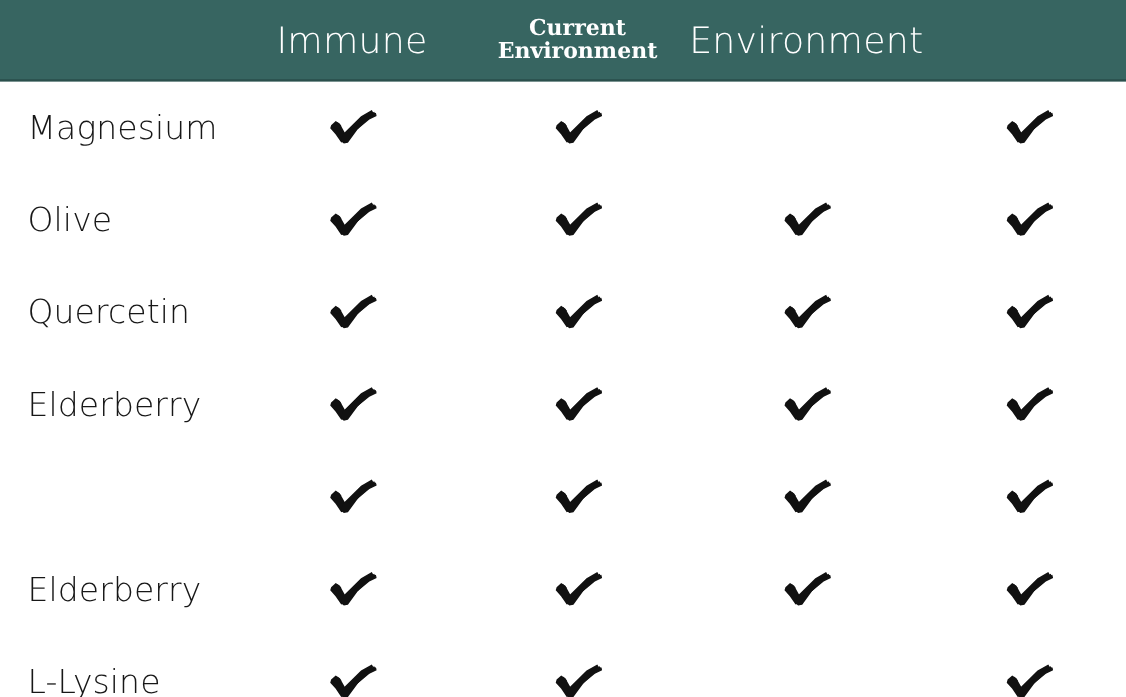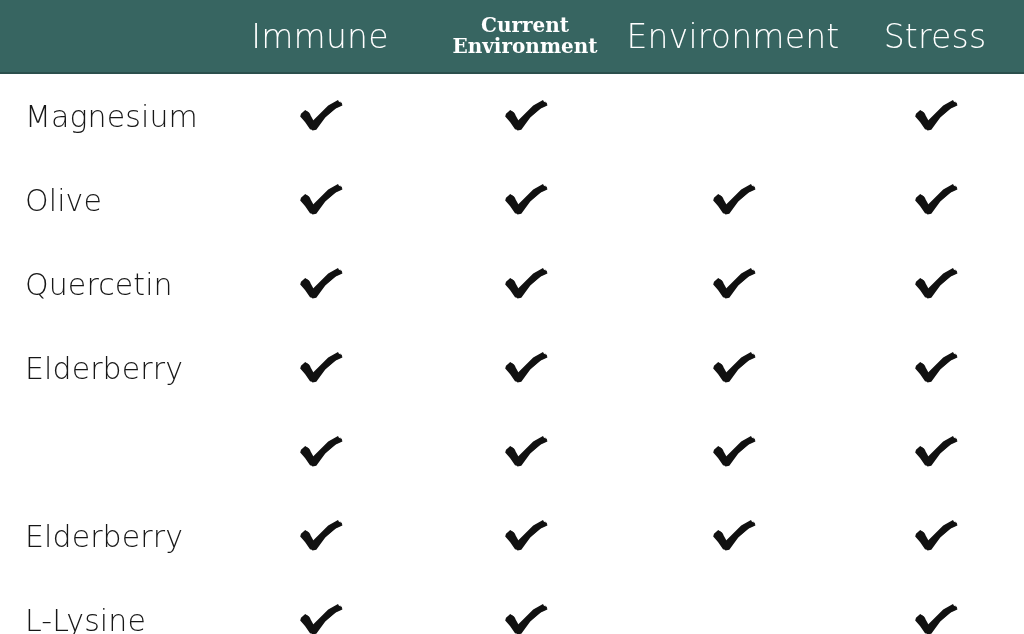--- a/index.html
+++ b/index.html
@@ -134,304 +134,301 @@
       <span>
         <span class="line">Current</span>
         <span class="line">Environment</span>
       </span>
     </div>
 
     <div class="col-head sans head-c2">
       <span>Environment</span>
     </div>
 
-    <div class="col-head sans head-c3">
-      <span>Stress</span>
+
+  </div>
+
+  <div class="rows" id="rows-container">
+      <div class="row">
+        <div class="row-label">Magnesium</div>
+        <div class="cell cell-c0">
+          <svg class="check-mark" viewBox="0 0 46 40" xmlns="http://www.w3.org/2000/svg">
+            <path fill="#111111" d="M4.0 17.8 L8.2 14.0 L12.0 16.6 L17.4 26.2 L16.9 32.2 L13.2 33.6 L8.0 26.0 L3.2 20.6 Z"></path>
+            <path fill="#111111" d="M13.0 32.4 L14.6 26.0 L31.2 9.6 L41.0 4.0 L42.4 6.4 L33.0 15.0 L19.3 33.7 L15.6 34.4 Z"></path>
+            <path fill="#111111" d="M20.0 24.8 L33.6 10.8 L43.2 5.6 L44.2 7.6 L34.6 14.4 L22.4 26.8 Z"></path>
+            <path fill="#111111" d="M23.4 22.0 L36.0 10.4 L44.6 6.6 L45.2 8.2 L37.0 13.2 L25.6 23.6 Z"></path>
+            <path fill="#111111" d="M26.6 19.6 L38.2 10.2 L45.0 8.0 L45.4 9.4 L38.8 12.6 L28.4 21.2 Z"></path>
+            <path fill="#111111" d="M5.0 18.2 L10.0 15.2 L13.4 18.6 L10.6 21.2 L6.0 20.0 Z"></path>
+          </svg>
+        </div>
+        <div class="cell cell-c1">
+          <svg class="check-mark" viewBox="0 0 46 40" xmlns="http://www.w3.org/2000/svg">
+            <path fill="#111111" d="M4.0 17.8 L8.2 14.0 L12.0 16.6 L17.4 26.2 L16.9 32.2 L13.2 33.6 L8.0 26.0 L3.2 20.6 Z"></path>
+            <path fill="#111111" d="M13.0 32.4 L14.6 26.0 L31.2 9.6 L41.0 4.0 L42.4 6.4 L33.0 15.0 L19.3 33.7 L15.6 34.4 Z"></path>
+            <path fill="#111111" d="M20.0 24.8 L33.6 10.8 L43.2 5.6 L44.2 7.6 L34.6 14.4 L22.4 26.8 Z"></path>
+            <path fill="#111111" d="M23.4 22.0 L36.0 10.4 L44.6 6.6 L45.2 8.2 L37.0 13.2 L25.6 23.6 Z"></path>
+            <path fill="#111111" d="M26.6 19.6 L38.2 10.2 L45.0 8.0 L45.4 9.4 L38.8 12.6 L28.4 21.2 Z"></path>
+            <path fill="#111111" d="M5.0 18.2 L10.0 15.2 L13.4 18.6 L10.6 21.2 L6.0 20.0 Z"></path>
+          </svg>
+        </div>
+        <div class="cell cell-c2"></div>
+        <div class="cell cell-c3">
+          <svg class="check-mark" viewBox="0 0 46 40" xmlns="http://www.w3.org/2000/svg">
+            <path fill="#111111" d="M4.0 17.8 L8.2 14.0 L12.0 16.6 L17.4 26.2 L16.9 32.2 L13.2 33.6 L8.0 26.0 L3.2 20.6 Z"></path>
+            <path fill="#111111" d="M13.0 32.4 L14.6 26.0 L31.2 9.6 L41.0 4.0 L42.4 6.4 L33.0 15.0 L19.3 33.7 L15.6 34.4 Z"></path>
+            <path fill="#111111" d="M20.0 24.8 L33.6 10.8 L43.2 5.6 L44.2 7.6 L34.6 14.4 L22.4 26.8 Z"></path>
+            <path fill="#111111" d="M23.4 22.0 L36.0 10.4 L44.6 6.6 L45.2 8.2 L37.0 13.2 L25.6 23.6 Z"></path>
+            <path fill="#111111" d="M26.6 19.6 L38.2 10.2 L45.0 8.0 L45.4 9.4 L38.8 12.6 L28.4 21.2 Z"></path>
+            <path fill="#111111" d="M5.0 18.2 L10.0 15.2 L13.4 18.6 L10.6 21.2 L6.0 20.0 Z"></path>
+          </svg>
+        </div>
+      </div>
+      <div class="row">
+        <div class="row-label">Olive</div>
+        <div class="cell cell-c0">
+          <svg class="check-mark" viewBox="0 0 46 40" xmlns="http://www.w3.org/2000/svg">
+            <path fill="#111111" d="M4.0 17.8 L8.2 14.0 L12.0 16.6 L17.4 26.2 L16.9 32.2 L13.2 33.6 L8.0 26.0 L3.2 20.6 Z"></path>
+            <path fill="#111111" d="M13.0 32.4 L14.6 26.0 L31.2 9.6 L41.0 4.0 L42.4 6.4 L33.0 15.0 L19.3 33.7 L15.6 34.4 Z"></path>
+            <path fill="#111111" d="M20.0 24.8 L33.6 10.8 L43.2 5.6 L44.2 7.6 L34.6 14.4 L22.4 26.8 Z"></path>
+            <path fill="#111111" d="M23.4 22.0 L36.0 10.4 L44.6 6.6 L45.2 8.2 L37.0 13.2 L25.6 23.6 Z"></path>
+            <path fill="#111111" d="M26.6 19.6 L38.2 10.2 L45.0 8.0 L45.4 9.4 L38.8 12.6 L28.4 21.2 Z"></path>
+            <path fill="#111111" d="M5.0 18.2 L10.0 15.2 L13.4 18.6 L10.6 21.2 L6.0 20.0 Z"></path>
+          </svg>
+        </div>
+        <div class="cell cell-c1">
+          <svg class="check-mark" viewBox="0 0 46 40" xmlns="http://www.w3.org/2000/svg">
+            <path fill="#111111" d="M4.0 17.8 L8.2 14.0 L12.0 16.6 L17.4 26.2 L16.9 32.2 L13.2 33.6 L8.0 26.0 L3.2 20.6 Z"></path>
+            <path fill="#111111" d="M13.0 32.4 L14.6 26.0 L31.2 9.6 L41.0 4.0 L42.4 6.4 L33.0 15.0 L19.3 33.7 L15.6 34.4 Z"></path>
+            <path fill="#111111" d="M20.0 24.8 L33.6 10.8 L43.2 5.6 L44.2 7.6 L34.6 14.4 L22.4 26.8 Z"></path>
+            <path fill="#111111" d="M23.4 22.0 L36.0 10.4 L44.6 6.6 L45.2 8.2 L37.0 13.2 L25.6 23.6 Z"></path>
+            <path fill="#111111" d="M26.6 19.6 L38.2 10.2 L45.0 8.0 L45.4 9.4 L38.8 12.6 L28.4 21.2 Z"></path>
+            <path fill="#111111" d="M5.0 18.2 L10.0 15.2 L13.4 18.6 L10.6 21.2 L6.0 20.0 Z"></path>
+          </svg>
+        </div>
+        <div class="cell cell-c2">
+          <svg class="check-mark" viewBox="0 0 46 40" xmlns="http://www.w3.org/2000/svg">
+            <path fill="#111111" d="M4.0 17.8 L8.2 14.0 L12.0 16.6 L17.4 26.2 L16.9 32.2 L13.2 33.6 L8.0 26.0 L3.2 20.6 Z"></path>
+            <path fill="#111111" d="M13.0 32.4 L14.6 26.0 L31.2 9.6 L41.0 4.0 L42.4 6.4 L33.0 15.0 L19.3 33.7 L15.6 34.4 Z"></path>
+            <path fill="#111111" d="M20.0 24.8 L33.6 10.8 L43.2 5.6 L44.2 7.6 L34.6 14.4 L22.4 26.8 Z"></path>
+            <path fill="#111111" d="M23.4 22.0 L36.0 10.4 L44.6 6.6 L45.2 8.2 L37.0 13.2 L25.6 23.6 Z"></path>
+            <path fill="#111111" d="M26.6 19.6 L38.2 10.2 L45.0 8.0 L45.4 9.4 L38.8 12.6 L28.4 21.2 Z"></path>
+            <path fill="#111111" d="M5.0 18.2 L10.0 15.2 L13.4 18.6 L10.6 21.2 L6.0 20.0 Z"></path>
+          </svg>
+        </div>
+        <div class="cell cell-c3">
+          <svg class="check-mark" viewBox="0 0 46 40" xmlns="http://www.w3.org/2000/svg">
+            <path fill="#111111" d="M4.0 17.8 L8.2 14.0 L12.0 16.6 L17.4 26.2 L16.9 32.2 L13.2 33.6 L8.0 26.0 L3.2 20.6 Z"></path>
+            <path fill="#111111" d="M13.0 32.4 L14.6 26.0 L31.2 9.6 L41.0 4.0 L42.4 6.4 L33.0 15.0 L19.3 33.7 L15.6 34.4 Z"></path>
+            <path fill="#111111" d="M20.0 24.8 L33.6 10.8 L43.2 5.6 L44.2 7.6 L34.6 14.4 L22.4 26.8 Z"></path>
+            <path fill="#111111" d="M23.4 22.0 L36.0 10.4 L44.6 6.6 L45.2 8.2 L37.0 13.2 L25.6 23.6 Z"></path>
+            <path fill="#111111" d="M26.6 19.6 L38.2 10.2 L45.0 8.0 L45.4 9.4 L38.8 12.6 L28.4 21.2 Z"></path>
+            <path fill="#111111" d="M5.0 18.2 L10.0 15.2 L13.4 18.6 L10.6 21.2 L6.0 20.0 Z"></path>
+          </svg>
+        </div>
+      </div>
+      <div class="row">
+        <div class="row-label">Quercetin</div>
+        <div class="cell cell-c0">
+          <svg class="check-mark" viewBox="0 0 46 40" xmlns="http://www.w3.org/2000/svg">
+            <path fill="#111111" d="M4.0 17.8 L8.2 14.0 L12.0 16.6 L17.4 26.2 L16.9 32.2 L13.2 33.6 L8.0 26.0 L3.2 20.6 Z"></path>
+            <path fill="#111111" d="M13.0 32.4 L14.6 26.0 L31.2 9.6 L41.0 4.0 L42.4 6.4 L33.0 15.0 L19.3 33.7 L15.6 34.4 Z"></path>
+            <path fill="#111111" d="M20.0 24.8 L33.6 10.8 L43.2 5.6 L44.2 7.6 L34.6 14.4 L22.4 26.8 Z"></path>
+            <path fill="#111111" d="M23.4 22.0 L36.0 10.4 L44.6 6.6 L45.2 8.2 L37.0 13.2 L25.6 23.6 Z"></path>
+            <path fill="#111111" d="M26.6 19.6 L38.2 10.2 L45.0 8.0 L45.4 9.4 L38.8 12.6 L28.4 21.2 Z"></path>
+            <path fill="#111111" d="M5.0 18.2 L10.0 15.2 L13.4 18.6 L10.6 21.2 L6.0 20.0 Z"></path>
+          </svg>
+        </div>
+        <div class="cell cell-c1">
+          <svg class="check-mark" viewBox="0 0 46 40" xmlns="http://www.w3.org/2000/svg">
+            <path fill="#111111" d="M4.0 17.8 L8.2 14.0 L12.0 16.6 L17.4 26.2 L16.9 32.2 L13.2 33.6 L8.0 26.0 L3.2 20.6 Z"></path>
+            <path fill="#111111" d="M13.0 32.4 L14.6 26.0 L31.2 9.6 L41.0 4.0 L42.4 6.4 L33.0 15.0 L19.3 33.7 L15.6 34.4 Z"></path>
+            <path fill="#111111" d="M20.0 24.8 L33.6 10.8 L43.2 5.6 L44.2 7.6 L34.6 14.4 L22.4 26.8 Z"></path>
+            <path fill="#111111" d="M23.4 22.0 L36.0 10.4 L44.6 6.6 L45.2 8.2 L37.0 13.2 L25.6 23.6 Z"></path>
+            <path fill="#111111" d="M26.6 19.6 L38.2 10.2 L45.0 8.0 L45.4 9.4 L38.8 12.6 L28.4 21.2 Z"></path>
+            <path fill="#111111" d="M5.0 18.2 L10.0 15.2 L13.4 18.6 L10.6 21.2 L6.0 20.0 Z"></path>
+          </svg>
+        </div>
+        <div class="cell cell-c2">
+          <svg class="check-mark" viewBox="0 0 46 40" xmlns="http://www.w3.org/2000/svg">
+            <path fill="#111111" d="M4.0 17.8 L8.2 14.0 L12.0 16.6 L17.4 26.2 L16.9 32.2 L13.2 33.6 L8.0 26.0 L3.2 20.6 Z"></path>
+            <path fill="#111111" d="M13.0 32.4 L14.6 26.0 L31.2 9.6 L41.0 4.0 L42.4 6.4 L33.0 15.0 L19.3 33.7 L15.6 34.4 Z"></path>
+            <path fill="#111111" d="M20.0 24.8 L33.6 10.8 L43.2 5.6 L44.2 7.6 L34.6 14.4 L22.4 26.8 Z"></path>
+            <path fill="#111111" d="M23.4 22.0 L36.0 10.4 L44.6 6.6 L45.2 8.2 L37.0 13.2 L25.6 23.6 Z"></path>
+            <path fill="#111111" d="M26.6 19.6 L38.2 10.2 L45.0 8.0 L45.4 9.4 L38.8 12.6 L28.4 21.2 Z"></path>
+            <path fill="#111111" d="M5.0 18.2 L10.0 15.2 L13.4 18.6 L10.6 21.2 L6.0 20.0 Z"></path>
+          </svg>
+        </div>
+        <div class="cell cell-c3">
+          <svg class="check-mark" viewBox="0 0 46 40" xmlns="http://www.w3.org/2000/svg">
+            <path fill="#111111" d="M4.0 17.8 L8.2 14.0 L12.0 16.6 L17.4 26.2 L16.9 32.2 L13.2 33.6 L8.0 26.0 L3.2 20.6 Z"></path>
+            <path fill="#111111" d="M13.0 32.4 L14.6 26.0 L31.2 9.6 L41.0 4.0 L42.4 6.4 L33.0 15.0 L19.3 33.7 L15.6 34.4 Z"></path>
+            <path fill="#111111" d="M20.0 24.8 L33.6 10.8 L43.2 5.6 L44.2 7.6 L34.6 14.4 L22.4 26.8 Z"></path>
+            <path fill="#111111" d="M23.4 22.0 L36.0 10.4 L44.6 6.6 L45.2 8.2 L37.0 13.2 L25.6 23.6 Z"></path>
+            <path fill="#111111" d="M26.6 19.6 L38.2 10.2 L45.0 8.0 L45.4 9.4 L38.8 12.6 L28.4 21.2 Z"></path>
+            <path fill="#111111" d="M5.0 18.2 L10.0 15.2 L13.4 18.6 L10.6 21.2 L6.0 20.0 Z"></path>
+          </svg>
+        </div>
+      </div>
+      <div class="row">
+        <div class="row-label">Elderberry</div>
+        <div class="cell cell-c0">
+          <svg class="check-mark" viewBox="0 0 46 40" xmlns="http://www.w3.org/2000/svg">
+            <path fill="#111111" d="M4.0 17.8 L8.2 14.0 L12.0 16.6 L17.4 26.2 L16.9 32.2 L13.2 33.6 L8.0 26.0 L3.2 20.6 Z"></path>
+            <path fill="#111111" d="M13.0 32.4 L14.6 26.0 L31.2 9.6 L41.0 4.0 L42.4 6.4 L33.0 15.0 L19.3 33.7 L15.6 34.4 Z"></path>
+            <path fill="#111111" d="M20.0 24.8 L33.6 10.8 L43.2 5.6 L44.2 7.6 L34.6 14.4 L22.4 26.8 Z"></path>
+            <path fill="#111111" d="M23.4 22.0 L36.0 10.4 L44.6 6.6 L45.2 8.2 L37.0 13.2 L25.6 23.6 Z"></path>
+            <path fill="#111111" d="M26.6 19.6 L38.2 10.2 L45.0 8.0 L45.4 9.4 L38.8 12.6 L28.4 21.2 Z"></path>
+            <path fill="#111111" d="M5.0 18.2 L10.0 15.2 L13.4 18.6 L10.6 21.2 L6.0 20.0 Z"></path>
+          </svg>
+        </div>
+        <div class="cell cell-c1">
+          <svg class="check-mark" viewBox="0 0 46 40" xmlns="http://www.w3.org/2000/svg">
+            <path fill="#111111" d="M4.0 17.8 L8.2 14.0 L12.0 16.6 L17.4 26.2 L16.9 32.2 L13.2 33.6 L8.0 26.0 L3.2 20.6 Z"></path>
+            <path fill="#111111" d="M13.0 32.4 L14.6 26.0 L31.2 9.6 L41.0 4.0 L42.4 6.4 L33.0 15.0 L19.3 33.7 L15.6 34.4 Z"></path>
+            <path fill="#111111" d="M20.0 24.8 L33.6 10.8 L43.2 5.6 L44.2 7.6 L34.6 14.4 L22.4 26.8 Z"></path>
+            <path fill="#111111" d="M23.4 22.0 L36.0 10.4 L44.6 6.6 L45.2 8.2 L37.0 13.2 L25.6 23.6 Z"></path>
+            <path fill="#111111" d="M26.6 19.6 L38.2 10.2 L45.0 8.0 L45.4 9.4 L38.8 12.6 L28.4 21.2 Z"></path>
+            <path fill="#111111" d="M5.0 18.2 L10.0 15.2 L13.4 18.6 L10.6 21.2 L6.0 20.0 Z"></path>
+          </svg>
+        </div>
+        <div class="cell cell-c2">
+          <svg class="check-mark" viewBox="0 0 46 40" xmlns="http://www.w3.org/2000/svg">
+            <path fill="#111111" d="M4.0 17.8 L8.2 14.0 L12.0 16.6 L17.4 26.2 L16.9 32.2 L13.2 33.6 L8.0 26.0 L3.2 20.6 Z"></path>
+            <path fill="#111111" d="M13.0 32.4 L14.6 26.0 L31.2 9.6 L41.0 4.0 L42.4 6.4 L33.0 15.0 L19.3 33.7 L15.6 34.4 Z"></path>
+            <path fill="#111111" d="M20.0 24.8 L33.6 10.8 L43.2 5.6 L44.2 7.6 L34.6 14.4 L22.4 26.8 Z"></path>
+            <path fill="#111111" d="M23.4 22.0 L36.0 10.4 L44.6 6.6 L45.2 8.2 L37.0 13.2 L25.6 23.6 Z"></path>
+            <path fill="#111111" d="M26.6 19.6 L38.2 10.2 L45.0 8.0 L45.4 9.4 L38.8 12.6 L28.4 21.2 Z"></path>
+            <path fill="#111111" d="M5.0 18.2 L10.0 15.2 L13.4 18.6 L10.6 21.2 L6.0 20.0 Z"></path>
+          </svg>
+        </div>
+        <div class="cell cell-c3">
+          <svg class="check-mark" viewBox="0 0 46 40" xmlns="http://www.w3.org/2000/svg">
+            <path fill="#111111" d="M4.0 17.8 L8.2 14.0 L12.0 16.6 L17.4 26.2 L16.9 32.2 L13.2 33.6 L8.0 26.0 L3.2 20.6 Z"></path>
+            <path fill="#111111" d="M13.0 32.4 L14.6 26.0 L31.2 9.6 L41.0 4.0 L42.4 6.4 L33.0 15.0 L19.3 33.7 L15.6 34.4 Z"></path>
+            <path fill="#111111" d="M20.0 24.8 L33.6 10.8 L43.2 5.6 L44.2 7.6 L34.6 14.4 L22.4 26.8 Z"></path>
+            <path fill="#111111" d="M23.4 22.0 L36.0 10.4 L44.6 6.6 L45.2 8.2 L37.0 13.2 L25.6 23.6 Z"></path>
+            <path fill="#111111" d="M26.6 19.6 L38.2 10.2 L45.0 8.0 L45.4 9.4 L38.8 12.6 L28.4 21.2 Z"></path>
+            <path fill="#111111" d="M5.0 18.2 L10.0 15.2 L13.4 18.6 L10.6 21.2 L6.0 20.0 Z"></path>
+          </svg>
+        </div>
+      </div>
+      <div class="row">
+        <div class="cell cell-c0">
+          <svg class="check-mark" viewBox="0 0 46 40" xmlns="http://www.w3.org/2000/svg">
+            <path fill="#111111" d="M4.0 17.8 L8.2 14.0 L12.0 16.6 L17.4 26.2 L16.9 32.2 L13.2 33.6 L8.0 26.0 L3.2 20.6 Z"></path>
+            <path fill="#111111" d="M13.0 32.4 L14.6 26.0 L31.2 9.6 L41.0 4.0 L42.4 6.4 L33.0 15.0 L19.3 33.7 L15.6 34.4 Z"></path>
+            <path fill="#111111" d="M20.0 24.8 L33.6 10.8 L43.2 5.6 L44.2 7.6 L34.6 14.4 L22.4 26.8 Z"></path>
+            <path fill="#111111" d="M23.4 22.0 L36.0 10.4 L44.6 6.6 L45.2 8.2 L37.0 13.2 L25.6 23.6 Z"></path>
+            <path fill="#111111" d="M26.6 19.6 L38.2 10.2 L45.0 8.0 L45.4 9.4 L38.8 12.6 L28.4 21.2 Z"></path>
+            <path fill="#111111" d="M5.0 18.2 L10.0 15.2 L13.4 18.6 L10.6 21.2 L6.0 20.0 Z"></path>
+          </svg>
+        </div>
+        <div class="cell cell-c1">
+          <svg class="check-mark" viewBox="0 0 46 40" xmlns="http://www.w3.org/2000/svg">
+            <path fill="#111111" d="M4.0 17.8 L8.2 14.0 L12.0 16.6 L17.4 26.2 L16.9 32.2 L13.2 33.6 L8.0 26.0 L3.2 20.6 Z"></path>
+            <path fill="#111111" d="M13.0 32.4 L14.6 26.0 L31.2 9.6 L41.0 4.0 L42.4 6.4 L33.0 15.0 L19.3 33.7 L15.6 34.4 Z"></path>
+            <path fill="#111111" d="M20.0 24.8 L33.6 10.8 L43.2 5.6 L44.2 7.6 L34.6 14.4 L22.4 26.8 Z"></path>
+            <path fill="#111111" d="M23.4 22.0 L36.0 10.4 L44.6 6.6 L45.2 8.2 L37.0 13.2 L25.6 23.6 Z"></path>
+            <path fill="#111111" d="M26.6 19.6 L38.2 10.2 L45.0 8.0 L45.4 9.4 L38.8 12.6 L28.4 21.2 Z"></path>
+            <path fill="#111111" d="M5.0 18.2 L10.0 15.2 L13.4 18.6 L10.6 21.2 L6.0 20.0 Z"></path>
+          </svg>
+        </div>
+        <div class="cell cell-c2">
+          <svg class="check-mark" viewBox="0 0 46 40" xmlns="http://www.w3.org/2000/svg">
+            <path fill="#111111" d="M4.0 17.8 L8.2 14.0 L12.0 16.6 L17.4 26.2 L16.9 32.2 L13.2 33.6 L8.0 26.0 L3.2 20.6 Z"></path>
+            <path fill="#111111" d="M13.0 32.4 L14.6 26.0 L31.2 9.6 L41.0 4.0 L42.4 6.4 L33.0 15.0 L19.3 33.7 L15.6 34.4 Z"></path>
+            <path fill="#111111" d="M20.0 24.8 L33.6 10.8 L43.2 5.6 L44.2 7.6 L34.6 14.4 L22.4 26.8 Z"></path>
+            <path fill="#111111" d="M23.4 22.0 L36.0 10.4 L44.6 6.6 L45.2 8.2 L37.0 13.2 L25.6 23.6 Z"></path>
+            <path fill="#111111" d="M26.6 19.6 L38.2 10.2 L45.0 8.0 L45.4 9.4 L38.8 12.6 L28.4 21.2 Z"></path>
+            <path fill="#111111" d="M5.0 18.2 L10.0 15.2 L13.4 18.6 L10.6 21.2 L6.0 20.0 Z"></path>
+          </svg>
+        </div>
+        <div class="cell cell-c3">
+          <svg class="check-mark" viewBox="0 0 46 40" xmlns="http://www.w3.org/2000/svg">
+            <path fill="#111111" d="M4.0 17.8 L8.2 14.0 L12.0 16.6 L17.4 26.2 L16.9 32.2 L13.2 33.6 L8.0 26.0 L3.2 20.6 Z"></path>
+            <path fill="#111111" d="M13.0 32.4 L14.6 26.0 L31.2 9.6 L41.0 4.0 L42.4 6.4 L33.0 15.0 L19.3 33.7 L15.6 34.4 Z"></path>
+            <path fill="#111111" d="M20.0 24.8 L33.6 10.8 L43.2 5.6 L44.2 7.6 L34.6 14.4 L22.4 26.8 Z"></path>
+            <path fill="#111111" d="M23.4 22.0 L36.0 10.4 L44.6 6.6 L45.2 8.2 L37.0 13.2 L25.6 23.6 Z"></path>
+            <path fill="#111111" d="M26.6 19.6 L38.2 10.2 L45.0 8.0 L45.4 9.4 L38.8 12.6 L28.4 21.2 Z"></path>
+            <path fill="#111111" d="M5.0 18.2 L10.0 15.2 L13.4 18.6 L10.6 21.2 L6.0 20.0 Z"></path>
+          </svg>
+        </div>
+      </div>
+      <div class="row">
+        <div class="row-label">Elderberry</div>
+        <div class="cell cell-c0">
+          <svg class="check-mark" viewBox="0 0 46 40" xmlns="http://www.w3.org/2000/svg">
+            <path fill="#111111" d="M4.0 17.8 L8.2 14.0 L12.0 16.6 L17.4 26.2 L16.9 32.2 L13.2 33.6 L8.0 26.0 L3.2 20.6 Z"></path>
+            <path fill="#111111" d="M13.0 32.4 L14.6 26.0 L31.2 9.6 L41.0 4.0 L42.4 6.4 L33.0 15.0 L19.3 33.7 L15.6 34.4 Z"></path>
+            <path fill="#111111" d="M20.0 24.8 L33.6 10.8 L43.2 5.6 L44.2 7.6 L34.6 14.4 L22.4 26.8 Z"></path>
+            <path fill="#111111" d="M23.4 22.0 L36.0 10.4 L44.6 6.6 L45.2 8.2 L37.0 13.2 L25.6 23.6 Z"></path>
+            <path fill="#111111" d="M26.6 19.6 L38.2 10.2 L45.0 8.0 L45.4 9.4 L38.8 12.6 L28.4 21.2 Z"></path>
+            <path fill="#111111" d="M5.0 18.2 L10.0 15.2 L13.4 18.6 L10.6 21.2 L6.0 20.0 Z"></path>
+          </svg>
+        </div>
+        <div class="cell cell-c1">
+          <svg class="check-mark" viewBox="0 0 46 40" xmlns="http://www.w3.org/2000/svg">
+            <path fill="#111111" d="M4.0 17.8 L8.2 14.0 L12.0 16.6 L17.4 26.2 L16.9 32.2 L13.2 33.6 L8.0 26.0 L3.2 20.6 Z"></path>
+            <path fill="#111111" d="M13.0 32.4 L14.6 26.0 L31.2 9.6 L41.0 4.0 L42.4 6.4 L33.0 15.0 L19.3 33.7 L15.6 34.4 Z"></path>
+            <path fill="#111111" d="M20.0 24.8 L33.6 10.8 L43.2 5.6 L44.2 7.6 L34.6 14.4 L22.4 26.8 Z"></path>
+            <path fill="#111111" d="M23.4 22.0 L36.0 10.4 L44.6 6.6 L45.2 8.2 L37.0 13.2 L25.6 23.6 Z"></path>
+            <path fill="#111111" d="M26.6 19.6 L38.2 10.2 L45.0 8.0 L45.4 9.4 L38.8 12.6 L28.4 21.2 Z"></path>
+            <path fill="#111111" d="M5.0 18.2 L10.0 15.2 L13.4 18.6 L10.6 21.2 L6.0 20.0 Z"></path>
+          </svg>
+        </div>
+        <div class="cell cell-c2">
+          <svg class="check-mark" viewBox="0 0 46 40" xmlns="http://www.w3.org/2000/svg">
+            <path fill="#111111" d="M4.0 17.8 L8.2 14.0 L12.0 16.6 L17.4 26.2 L16.9 32.2 L13.2 33.6 L8.0 26.0 L3.2 20.6 Z"></path>
+            <path fill="#111111" d="M13.0 32.4 L14.6 26.0 L31.2 9.6 L41.0 4.0 L42.4 6.4 L33.0 15.0 L19.3 33.7 L15.6 34.4 Z"></path>
+            <path fill="#111111" d="M20.0 24.8 L33.6 10.8 L43.2 5.6 L44.2 7.6 L34.6 14.4 L22.4 26.8 Z"></path>
+            <path fill="#111111" d="M23.4 22.0 L36.0 10.4 L44.6 6.6 L45.2 8.2 L37.0 13.2 L25.6 23.6 Z"></path>
+            <path fill="#111111" d="M26.6 19.6 L38.2 10.2 L45.0 8.0 L45.4 9.4 L38.8 12.6 L28.4 21.2 Z"></path>
+            <path fill="#111111" d="M5.0 18.2 L10.0 15.2 L13.4 18.6 L10.6 21.2 L6.0 20.0 Z"></path>
+          </svg>
+        </div>
+        <div class="cell cell-c3">
+          <svg class="check-mark" viewBox="0 0 46 40" xmlns="http://www.w3.org/2000/svg">
+            <path fill="#111111" d="M4.0 17.8 L8.2 14.0 L12.0 16.6 L17.4 26.2 L16.9 32.2 L13.2 33.6 L8.0 26.0 L3.2 20.6 Z"></path>
+            <path fill="#111111" d="M13.0 32.4 L14.6 26.0 L31.2 9.6 L41.0 4.0 L42.4 6.4 L33.0 15.0 L19.3 33.7 L15.6 34.4 Z"></path>
+            <path fill="#111111" d="M20.0 24.8 L33.6 10.8 L43.2 5.6 L44.2 7.6 L34.6 14.4 L22.4 26.8 Z"></path>
+            <path fill="#111111" d="M23.4 22.0 L36.0 10.4 L44.6 6.6 L45.2 8.2 L37.0 13.2 L25.6 23.6 Z"></path>
+            <path fill="#111111" d="M26.6 19.6 L38.2 10.2 L45.0 8.0 L45.4 9.4 L38.8 12.6 L28.4 21.2 Z"></path>
+            <path fill="#111111" d="M5.0 18.2 L10.0 15.2 L13.4 18.6 L10.6 21.2 L6.0 20.0 Z"></path>
+          </svg>
+        </div>
+      </div>
+      <div class="row">
+        <div class="row-label">L-Lysine</div>
+        <div class="cell cell-c0">
+          <svg class="check-mark" viewBox="0 0 46 40" xmlns="http://www.w3.org/2000/svg">
+            <path fill="#111111" d="M4.0 17.8 L8.2 14.0 L12.0 16.6 L17.4 26.2 L16.9 32.2 L13.2 33.6 L8.0 26.0 L3.2 20.6 Z"></path>
+            <path fill="#111111" d="M13.0 32.4 L14.6 26.0 L31.2 9.6 L41.0 4.0 L42.4 6.4 L33.0 15.0 L19.3 33.7 L15.6 34.4 Z"></path>
+            <path fill="#111111" d="M20.0 24.8 L33.6 10.8 L43.2 5.6 L44.2 7.6 L34.6 14.4 L22.4 26.8 Z"></path>
+            <path fill="#111111" d="M23.4 22.0 L36.0 10.4 L44.6 6.6 L45.2 8.2 L37.0 13.2 L25.6 23.6 Z"></path>
+            <path fill="#111111" d="M26.6 19.6 L38.2 10.2 L45.0 8.0 L45.4 9.4 L38.8 12.6 L28.4 21.2 Z"></path>
+            <path fill="#111111" d="M5.0 18.2 L10.0 15.2 L13.4 18.6 L10.6 21.2 L6.0 20.0 Z"></path>
+          </svg>
+        </div>
+        <div class="cell cell-c1">
+          <svg class="check-mark" viewBox="0 0 46 40" xmlns="http://www.w3.org/2000/svg">
+            <path fill="#111111" d="M4.0 17.8 L8.2 14.0 L12.0 16.6 L17.4 26.2 L16.9 32.2 L13.2 33.6 L8.0 26.0 L3.2 20.6 Z"></path>
+            <path fill="#111111" d="M13.0 32.4 L14.6 26.0 L31.2 9.6 L41.0 4.0 L42.4 6.4 L33.0 15.0 L19.3 33.7 L15.6 34.4 Z"></path>
+            <path fill="#111111" d="M20.0 24.8 L33.6 10.8 L43.2 5.6 L44.2 7.6 L34.6 14.4 L22.4 26.8 Z"></path>
+            <path fill="#111111" d="M23.4 22.0 L36.0 10.4 L44.6 6.6 L45.2 8.2 L37.0 13.2 L25.6 23.6 Z"></path>
+            <path fill="#111111" d="M26.6 19.6 L38.2 10.2 L45.0 8.0 L45.4 9.4 L38.8 12.6 L28.4 21.2 Z"></path>
+            <path fill="#111111" d="M5.0 18.2 L10.0 15.2 L13.4 18.6 L10.6 21.2 L6.0 20.0 Z"></path>
+          </svg>
+        </div>
+        <div class="cell cell-c2"></div>
+        <div class="cell cell-c3">
+          <svg class="check-mark" viewBox="0 0 46 40" xmlns="http://www.w3.org/2000/svg">
+            <path fill="#111111" d="M4.0 17.8 L8.2 14.0 L12.0 16.6 L17.4 26.2 L16.9 32.2 L13.2 33.6 L8.0 26.0 L3.2 20.6 Z"></path>
+            <path fill="#111111" d="M13.0 32.4 L14.6 26.0 L31.2 9.6 L41.0 4.0 L42.4 6.4 L33.0 15.0 L19.3 33.7 L15.6 34.4 Z"></path>
+            <path fill="#111111" d="M20.0 24.8 L33.6 10.8 L43.2 5.6 L44.2 7.6 L34.6 14.4 L22.4 26.8 Z"></path>
+            <path fill="#111111" d="M23.4 22.0 L36.0 10.4 L44.6 6.6 L45.2 8.2 L37.0 13.2 L25.6 23.6 Z"></path>
+            <path fill="#111111" d="M26.6 19.6 L38.2 10.2 L45.0 8.0 L45.4 9.4 L38.8 12.6 L28.4 21.2 Z"></path>
+            <path fill="#111111" d="M5.0 18.2 L10.0 15.2 L13.4 18.6 L10.6 21.2 L6.0 20.0 Z"></path>
+          </svg>
+        </div>
+      </div>
     </div>
 
-  </div>
-
-  <div class="rows" id="rows-container">
-      <div class="row">
-        <div class="row-label">Magnesium</div>
-        <div class="cell cell-c0">
-          <svg class="check-mark" viewBox="0 0 46 40" xmlns="http://www.w3.org/2000/svg">
-            <path fill="#111111" d="M4.0 17.8 L8.2 14.0 L12.0 16.6 L17.4 26.2 L16.9 32.2 L13.2 33.6 L8.0 26.0 L3.2 20.6 Z"></path>
-            <path fill="#111111" d="M13.0 32.4 L14.6 26.0 L31.2 9.6 L41.0 4.0 L42.4 6.4 L33.0 15.0 L19.3 33.7 L15.6 34.4 Z"></path>
-            <path fill="#111111" d="M20.0 24.8 L33.6 10.8 L43.2 5.6 L44.2 7.6 L34.6 14.4 L22.4 26.8 Z"></path>
-            <path fill="#111111" d="M23.4 22.0 L36.0 10.4 L44.6 6.6 L45.2 8.2 L37.0 13.2 L25.6 23.6 Z"></path>
-            <path fill="#111111" d="M26.6 19.6 L38.2 10.2 L45.0 8.0 L45.4 9.4 L38.8 12.6 L28.4 21.2 Z"></path>
-            <path fill="#111111" d="M5.0 18.2 L10.0 15.2 L13.4 18.6 L10.6 21.2 L6.0 20.0 Z"></path>
-          </svg>
-        </div>
-        <div class="cell cell-c1">
-          <svg class="check-mark" viewBox="0 0 46 40" xmlns="http://www.w3.org/2000/svg">
-            <path fill="#111111" d="M4.0 17.8 L8.2 14.0 L12.0 16.6 L17.4 26.2 L16.9 32.2 L13.2 33.6 L8.0 26.0 L3.2 20.6 Z"></path>
-            <path fill="#111111" d="M13.0 32.4 L14.6 26.0 L31.2 9.6 L41.0 4.0 L42.4 6.4 L33.0 15.0 L19.3 33.7 L15.6 34.4 Z"></path>
-            <path fill="#111111" d="M20.0 24.8 L33.6 10.8 L43.2 5.6 L44.2 7.6 L34.6 14.4 L22.4 26.8 Z"></path>
-            <path fill="#111111" d="M23.4 22.0 L36.0 10.4 L44.6 6.6 L45.2 8.2 L37.0 13.2 L25.6 23.6 Z"></path>
-            <path fill="#111111" d="M26.6 19.6 L38.2 10.2 L45.0 8.0 L45.4 9.4 L38.8 12.6 L28.4 21.2 Z"></path>
-            <path fill="#111111" d="M5.0 18.2 L10.0 15.2 L13.4 18.6 L10.6 21.2 L6.0 20.0 Z"></path>
-          </svg>
-        </div>
-        <div class="cell cell-c2"></div>
-        <div class="cell cell-c3">
-          <svg class="check-mark" viewBox="0 0 46 40" xmlns="http://www.w3.org/2000/svg">
-            <path fill="#111111" d="M4.0 17.8 L8.2 14.0 L12.0 16.6 L17.4 26.2 L16.9 32.2 L13.2 33.6 L8.0 26.0 L3.2 20.6 Z"></path>
-            <path fill="#111111" d="M13.0 32.4 L14.6 26.0 L31.2 9.6 L41.0 4.0 L42.4 6.4 L33.0 15.0 L19.3 33.7 L15.6 34.4 Z"></path>
-            <path fill="#111111" d="M20.0 24.8 L33.6 10.8 L43.2 5.6 L44.2 7.6 L34.6 14.4 L22.4 26.8 Z"></path>
-            <path fill="#111111" d="M23.4 22.0 L36.0 10.4 L44.6 6.6 L45.2 8.2 L37.0 13.2 L25.6 23.6 Z"></path>
-            <path fill="#111111" d="M26.6 19.6 L38.2 10.2 L45.0 8.0 L45.4 9.4 L38.8 12.6 L28.4 21.2 Z"></path>
-            <path fill="#111111" d="M5.0 18.2 L10.0 15.2 L13.4 18.6 L10.6 21.2 L6.0 20.0 Z"></path>
-          </svg>
-        </div>
-      </div>
-      <div class="row">
-        <div class="row-label">Olive</div>
-        <div class="cell cell-c0">
-          <svg class="check-mark" viewBox="0 0 46 40" xmlns="http://www.w3.org/2000/svg">
-            <path fill="#111111" d="M4.0 17.8 L8.2 14.0 L12.0 16.6 L17.4 26.2 L16.9 32.2 L13.2 33.6 L8.0 26.0 L3.2 20.6 Z"></path>
-            <path fill="#111111" d="M13.0 32.4 L14.6 26.0 L31.2 9.6 L41.0 4.0 L42.4 6.4 L33.0 15.0 L19.3 33.7 L15.6 34.4 Z"></path>
-            <path fill="#111111" d="M20.0 24.8 L33.6 10.8 L43.2 5.6 L44.2 7.6 L34.6 14.4 L22.4 26.8 Z"></path>
-            <path fill="#111111" d="M23.4 22.0 L36.0 10.4 L44.6 6.6 L45.2 8.2 L37.0 13.2 L25.6 23.6 Z"></path>
-            <path fill="#111111" d="M26.6 19.6 L38.2 10.2 L45.0 8.0 L45.4 9.4 L38.8 12.6 L28.4 21.2 Z"></path>
-            <path fill="#111111" d="M5.0 18.2 L10.0 15.2 L13.4 18.6 L10.6 21.2 L6.0 20.0 Z"></path>
-          </svg>
-        </div>
-        <div class="cell cell-c1">
-          <svg class="check-mark" viewBox="0 0 46 40" xmlns="http://www.w3.org/2000/svg">
-            <path fill="#111111" d="M4.0 17.8 L8.2 14.0 L12.0 16.6 L17.4 26.2 L16.9 32.2 L13.2 33.6 L8.0 26.0 L3.2 20.6 Z"></path>
-            <path fill="#111111" d="M13.0 32.4 L14.6 26.0 L31.2 9.6 L41.0 4.0 L42.4 6.4 L33.0 15.0 L19.3 33.7 L15.6 34.4 Z"></path>
-            <path fill="#111111" d="M20.0 24.8 L33.6 10.8 L43.2 5.6 L44.2 7.6 L34.6 14.4 L22.4 26.8 Z"></path>
-            <path fill="#111111" d="M23.4 22.0 L36.0 10.4 L44.6 6.6 L45.2 8.2 L37.0 13.2 L25.6 23.6 Z"></path>
-            <path fill="#111111" d="M26.6 19.6 L38.2 10.2 L45.0 8.0 L45.4 9.4 L38.8 12.6 L28.4 21.2 Z"></path>
-            <path fill="#111111" d="M5.0 18.2 L10.0 15.2 L13.4 18.6 L10.6 21.2 L6.0 20.0 Z"></path>
-          </svg>
-        </div>
-        <div class="cell cell-c2">
-          <svg class="check-mark" viewBox="0 0 46 40" xmlns="http://www.w3.org/2000/svg">
-            <path fill="#111111" d="M4.0 17.8 L8.2 14.0 L12.0 16.6 L17.4 26.2 L16.9 32.2 L13.2 33.6 L8.0 26.0 L3.2 20.6 Z"></path>
-            <path fill="#111111" d="M13.0 32.4 L14.6 26.0 L31.2 9.6 L41.0 4.0 L42.4 6.4 L33.0 15.0 L19.3 33.7 L15.6 34.4 Z"></path>
-            <path fill="#111111" d="M20.0 24.8 L33.6 10.8 L43.2 5.6 L44.2 7.6 L34.6 14.4 L22.4 26.8 Z"></path>
-            <path fill="#111111" d="M23.4 22.0 L36.0 10.4 L44.6 6.6 L45.2 8.2 L37.0 13.2 L25.6 23.6 Z"></path>
-            <path fill="#111111" d="M26.6 19.6 L38.2 10.2 L45.0 8.0 L45.4 9.4 L38.8 12.6 L28.4 21.2 Z"></path>
-            <path fill="#111111" d="M5.0 18.2 L10.0 15.2 L13.4 18.6 L10.6 21.2 L6.0 20.0 Z"></path>
-          </svg>
-        </div>
-        <div class="cell cell-c3">
-          <svg class="check-mark" viewBox="0 0 46 40" xmlns="http://www.w3.org/2000/svg">
-            <path fill="#111111" d="M4.0 17.8 L8.2 14.0 L12.0 16.6 L17.4 26.2 L16.9 32.2 L13.2 33.6 L8.0 26.0 L3.2 20.6 Z"></path>
-            <path fill="#111111" d="M13.0 32.4 L14.6 26.0 L31.2 9.6 L41.0 4.0 L42.4 6.4 L33.0 15.0 L19.3 33.7 L15.6 34.4 Z"></path>
-            <path fill="#111111" d="M20.0 24.8 L33.6 10.8 L43.2 5.6 L44.2 7.6 L34.6 14.4 L22.4 26.8 Z"></path>
-            <path fill="#111111" d="M23.4 22.0 L36.0 10.4 L44.6 6.6 L45.2 8.2 L37.0 13.2 L25.6 23.6 Z"></path>
-            <path fill="#111111" d="M26.6 19.6 L38.2 10.2 L45.0 8.0 L45.4 9.4 L38.8 12.6 L28.4 21.2 Z"></path>
-            <path fill="#111111" d="M5.0 18.2 L10.0 15.2 L13.4 18.6 L10.6 21.2 L6.0 20.0 Z"></path>
-          </svg>
-        </div>
-      </div>
-      <div class="row">
-        <div class="row-label">Quercetin</div>
-        <div class="cell cell-c0">
-          <svg class="check-mark" viewBox="0 0 46 40" xmlns="http://www.w3.org/2000/svg">
-            <path fill="#111111" d="M4.0 17.8 L8.2 14.0 L12.0 16.6 L17.4 26.2 L16.9 32.2 L13.2 33.6 L8.0 26.0 L3.2 20.6 Z"></path>
-            <path fill="#111111" d="M13.0 32.4 L14.6 26.0 L31.2 9.6 L41.0 4.0 L42.4 6.4 L33.0 15.0 L19.3 33.7 L15.6 34.4 Z"></path>
-            <path fill="#111111" d="M20.0 24.8 L33.6 10.8 L43.2 5.6 L44.2 7.6 L34.6 14.4 L22.4 26.8 Z"></path>
-            <path fill="#111111" d="M23.4 22.0 L36.0 10.4 L44.6 6.6 L45.2 8.2 L37.0 13.2 L25.6 23.6 Z"></path>
-            <path fill="#111111" d="M26.6 19.6 L38.2 10.2 L45.0 8.0 L45.4 9.4 L38.8 12.6 L28.4 21.2 Z"></path>
-            <path fill="#111111" d="M5.0 18.2 L10.0 15.2 L13.4 18.6 L10.6 21.2 L6.0 20.0 Z"></path>
-          </svg>
-        </div>
-        <div class="cell cell-c1">
-          <svg class="check-mark" viewBox="0 0 46 40" xmlns="http://www.w3.org/2000/svg">
-            <path fill="#111111" d="M4.0 17.8 L8.2 14.0 L12.0 16.6 L17.4 26.2 L16.9 32.2 L13.2 33.6 L8.0 26.0 L3.2 20.6 Z"></path>
-            <path fill="#111111" d="M13.0 32.4 L14.6 26.0 L31.2 9.6 L41.0 4.0 L42.4 6.4 L33.0 15.0 L19.3 33.7 L15.6 34.4 Z"></path>
-            <path fill="#111111" d="M20.0 24.8 L33.6 10.8 L43.2 5.6 L44.2 7.6 L34.6 14.4 L22.4 26.8 Z"></path>
-            <path fill="#111111" d="M23.4 22.0 L36.0 10.4 L44.6 6.6 L45.2 8.2 L37.0 13.2 L25.6 23.6 Z"></path>
-            <path fill="#111111" d="M26.6 19.6 L38.2 10.2 L45.0 8.0 L45.4 9.4 L38.8 12.6 L28.4 21.2 Z"></path>
-            <path fill="#111111" d="M5.0 18.2 L10.0 15.2 L13.4 18.6 L10.6 21.2 L6.0 20.0 Z"></path>
-          </svg>
-        </div>
-        <div class="cell cell-c2">
-          <svg class="check-mark" viewBox="0 0 46 40" xmlns="http://www.w3.org/2000/svg">
-            <path fill="#111111" d="M4.0 17.8 L8.2 14.0 L12.0 16.6 L17.4 26.2 L16.9 32.2 L13.2 33.6 L8.0 26.0 L3.2 20.6 Z"></path>
-            <path fill="#111111" d="M13.0 32.4 L14.6 26.0 L31.2 9.6 L41.0 4.0 L42.4 6.4 L33.0 15.0 L19.3 33.7 L15.6 34.4 Z"></path>
-            <path fill="#111111" d="M20.0 24.8 L33.6 10.8 L43.2 5.6 L44.2 7.6 L34.6 14.4 L22.4 26.8 Z"></path>
-            <path fill="#111111" d="M23.4 22.0 L36.0 10.4 L44.6 6.6 L45.2 8.2 L37.0 13.2 L25.6 23.6 Z"></path>
-            <path fill="#111111" d="M26.6 19.6 L38.2 10.2 L45.0 8.0 L45.4 9.4 L38.8 12.6 L28.4 21.2 Z"></path>
-            <path fill="#111111" d="M5.0 18.2 L10.0 15.2 L13.4 18.6 L10.6 21.2 L6.0 20.0 Z"></path>
-          </svg>
-        </div>
-        <div class="cell cell-c3">
-          <svg class="check-mark" viewBox="0 0 46 40" xmlns="http://www.w3.org/2000/svg">
-            <path fill="#111111" d="M4.0 17.8 L8.2 14.0 L12.0 16.6 L17.4 26.2 L16.9 32.2 L13.2 33.6 L8.0 26.0 L3.2 20.6 Z"></path>
-            <path fill="#111111" d="M13.0 32.4 L14.6 26.0 L31.2 9.6 L41.0 4.0 L42.4 6.4 L33.0 15.0 L19.3 33.7 L15.6 34.4 Z"></path>
-            <path fill="#111111" d="M20.0 24.8 L33.6 10.8 L43.2 5.6 L44.2 7.6 L34.6 14.4 L22.4 26.8 Z"></path>
-            <path fill="#111111" d="M23.4 22.0 L36.0 10.4 L44.6 6.6 L45.2 8.2 L37.0 13.2 L25.6 23.6 Z"></path>
-            <path fill="#111111" d="M26.6 19.6 L38.2 10.2 L45.0 8.0 L45.4 9.4 L38.8 12.6 L28.4 21.2 Z"></path>
-            <path fill="#111111" d="M5.0 18.2 L10.0 15.2 L13.4 18.6 L10.6 21.2 L6.0 20.0 Z"></path>
-          </svg>
-        </div>
-      </div>
-      <div class="row">
-        <div class="row-label">Elderberry</div>
-        <div class="cell cell-c0">
-          <svg class="check-mark" viewBox="0 0 46 40" xmlns="http://www.w3.org/2000/svg">
-            <path fill="#111111" d="M4.0 17.8 L8.2 14.0 L12.0 16.6 L17.4 26.2 L16.9 32.2 L13.2 33.6 L8.0 26.0 L3.2 20.6 Z"></path>
-            <path fill="#111111" d="M13.0 32.4 L14.6 26.0 L31.2 9.6 L41.0 4.0 L42.4 6.4 L33.0 15.0 L19.3 33.7 L15.6 34.4 Z"></path>
-            <path fill="#111111" d="M20.0 24.8 L33.6 10.8 L43.2 5.6 L44.2 7.6 L34.6 14.4 L22.4 26.8 Z"></path>
-            <path fill="#111111" d="M23.4 22.0 L36.0 10.4 L44.6 6.6 L45.2 8.2 L37.0 13.2 L25.6 23.6 Z"></path>
-            <path fill="#111111" d="M26.6 19.6 L38.2 10.2 L45.0 8.0 L45.4 9.4 L38.8 12.6 L28.4 21.2 Z"></path>
-            <path fill="#111111" d="M5.0 18.2 L10.0 15.2 L13.4 18.6 L10.6 21.2 L6.0 20.0 Z"></path>
-          </svg>
-        </div>
-        <div class="cell cell-c1">
-          <svg class="check-mark" viewBox="0 0 46 40" xmlns="http://www.w3.org/2000/svg">
-            <path fill="#111111" d="M4.0 17.8 L8.2 14.0 L12.0 16.6 L17.4 26.2 L16.9 32.2 L13.2 33.6 L8.0 26.0 L3.2 20.6 Z"></path>
-            <path fill="#111111" d="M13.0 32.4 L14.6 26.0 L31.2 9.6 L41.0 4.0 L42.4 6.4 L33.0 15.0 L19.3 33.7 L15.6 34.4 Z"></path>
-            <path fill="#111111" d="M20.0 24.8 L33.6 10.8 L43.2 5.6 L44.2 7.6 L34.6 14.4 L22.4 26.8 Z"></path>
-            <path fill="#111111" d="M23.4 22.0 L36.0 10.4 L44.6 6.6 L45.2 8.2 L37.0 13.2 L25.6 23.6 Z"></path>
-            <path fill="#111111" d="M26.6 19.6 L38.2 10.2 L45.0 8.0 L45.4 9.4 L38.8 12.6 L28.4 21.2 Z"></path>
-            <path fill="#111111" d="M5.0 18.2 L10.0 15.2 L13.4 18.6 L10.6 21.2 L6.0 20.0 Z"></path>
-          </svg>
-        </div>
-        <div class="cell cell-c2">
-          <svg class="check-mark" viewBox="0 0 46 40" xmlns="http://www.w3.org/2000/svg">
-            <path fill="#111111" d="M4.0 17.8 L8.2 14.0 L12.0 16.6 L17.4 26.2 L16.9 32.2 L13.2 33.6 L8.0 26.0 L3.2 20.6 Z"></path>
-            <path fill="#111111" d="M13.0 32.4 L14.6 26.0 L31.2 9.6 L41.0 4.0 L42.4 6.4 L33.0 15.0 L19.3 33.7 L15.6 34.4 Z"></path>
-            <path fill="#111111" d="M20.0 24.8 L33.6 10.8 L43.2 5.6 L44.2 7.6 L34.6 14.4 L22.4 26.8 Z"></path>
-            <path fill="#111111" d="M23.4 22.0 L36.0 10.4 L44.6 6.6 L45.2 8.2 L37.0 13.2 L25.6 23.6 Z"></path>
-            <path fill="#111111" d="M26.6 19.6 L38.2 10.2 L45.0 8.0 L45.4 9.4 L38.8 12.6 L28.4 21.2 Z"></path>
-            <path fill="#111111" d="M5.0 18.2 L10.0 15.2 L13.4 18.6 L10.6 21.2 L6.0 20.0 Z"></path>
-          </svg>
-        </div>
-        <div class="cell cell-c3">
-          <svg class="check-mark" viewBox="0 0 46 40" xmlns="http://www.w3.org/2000/svg">
-            <path fill="#111111" d="M4.0 17.8 L8.2 14.0 L12.0 16.6 L17.4 26.2 L16.9 32.2 L13.2 33.6 L8.0 26.0 L3.2 20.6 Z"></path>
-            <path fill="#111111" d="M13.0 32.4 L14.6 26.0 L31.2 9.6 L41.0 4.0 L42.4 6.4 L33.0 15.0 L19.3 33.7 L15.6 34.4 Z"></path>
-            <path fill="#111111" d="M20.0 24.8 L33.6 10.8 L43.2 5.6 L44.2 7.6 L34.6 14.4 L22.4 26.8 Z"></path>
-            <path fill="#111111" d="M23.4 22.0 L36.0 10.4 L44.6 6.6 L45.2 8.2 L37.0 13.2 L25.6 23.6 Z"></path>
-            <path fill="#111111" d="M26.6 19.6 L38.2 10.2 L45.0 8.0 L45.4 9.4 L38.8 12.6 L28.4 21.2 Z"></path>
-            <path fill="#111111" d="M5.0 18.2 L10.0 15.2 L13.4 18.6 L10.6 21.2 L6.0 20.0 Z"></path>
-          </svg>
-        </div>
-      </div>
-      <div class="row">
-        <div class="cell cell-c0">
-          <svg class="check-mark" viewBox="0 0 46 40" xmlns="http://www.w3.org/2000/svg">
-            <path fill="#111111" d="M4.0 17.8 L8.2 14.0 L12.0 16.6 L17.4 26.2 L16.9 32.2 L13.2 33.6 L8.0 26.0 L3.2 20.6 Z"></path>
-            <path fill="#111111" d="M13.0 32.4 L14.6 26.0 L31.2 9.6 L41.0 4.0 L42.4 6.4 L33.0 15.0 L19.3 33.7 L15.6 34.4 Z"></path>
-            <path fill="#111111" d="M20.0 24.8 L33.6 10.8 L43.2 5.6 L44.2 7.6 L34.6 14.4 L22.4 26.8 Z"></path>
-            <path fill="#111111" d="M23.4 22.0 L36.0 10.4 L44.6 6.6 L45.2 8.2 L37.0 13.2 L25.6 23.6 Z"></path>
-            <path fill="#111111" d="M26.6 19.6 L38.2 10.2 L45.0 8.0 L45.4 9.4 L38.8 12.6 L28.4 21.2 Z"></path>
-            <path fill="#111111" d="M5.0 18.2 L10.0 15.2 L13.4 18.6 L10.6 21.2 L6.0 20.0 Z"></path>
-          </svg>
-        </div>
-        <div class="cell cell-c1">
-          <svg class="check-mark" viewBox="0 0 46 40" xmlns="http://www.w3.org/2000/svg">
-            <path fill="#111111" d="M4.0 17.8 L8.2 14.0 L12.0 16.6 L17.4 26.2 L16.9 32.2 L13.2 33.6 L8.0 26.0 L3.2 20.6 Z"></path>
-            <path fill="#111111" d="M13.0 32.4 L14.6 26.0 L31.2 9.6 L41.0 4.0 L42.4 6.4 L33.0 15.0 L19.3 33.7 L15.6 34.4 Z"></path>
-            <path fill="#111111" d="M20.0 24.8 L33.6 10.8 L43.2 5.6 L44.2 7.6 L34.6 14.4 L22.4 26.8 Z"></path>
-            <path fill="#111111" d="M23.4 22.0 L36.0 10.4 L44.6 6.6 L45.2 8.2 L37.0 13.2 L25.6 23.6 Z"></path>
-            <path fill="#111111" d="M26.6 19.6 L38.2 10.2 L45.0 8.0 L45.4 9.4 L38.8 12.6 L28.4 21.2 Z"></path>
-            <path fill="#111111" d="M5.0 18.2 L10.0 15.2 L13.4 18.6 L10.6 21.2 L6.0 20.0 Z"></path>
-          </svg>
-        </div>
-        <div class="cell cell-c2">
-          <svg class="check-mark" viewBox="0 0 46 40" xmlns="http://www.w3.org/2000/svg">
-            <path fill="#111111" d="M4.0 17.8 L8.2 14.0 L12.0 16.6 L17.4 26.2 L16.9 32.2 L13.2 33.6 L8.0 26.0 L3.2 20.6 Z"></path>
-            <path fill="#111111" d="M13.0 32.4 L14.6 26.0 L31.2 9.6 L41.0 4.0 L42.4 6.4 L33.0 15.0 L19.3 33.7 L15.6 34.4 Z"></path>
-            <path fill="#111111" d="M20.0 24.8 L33.6 10.8 L43.2 5.6 L44.2 7.6 L34.6 14.4 L22.4 26.8 Z"></path>
-            <path fill="#111111" d="M23.4 22.0 L36.0 10.4 L44.6 6.6 L45.2 8.2 L37.0 13.2 L25.6 23.6 Z"></path>
-            <path fill="#111111" d="M26.6 19.6 L38.2 10.2 L45.0 8.0 L45.4 9.4 L38.8 12.6 L28.4 21.2 Z"></path>
-            <path fill="#111111" d="M5.0 18.2 L10.0 15.2 L13.4 18.6 L10.6 21.2 L6.0 20.0 Z"></path>
-          </svg>
-        </div>
-        <div class="cell cell-c3">
-          <svg class="check-mark" viewBox="0 0 46 40" xmlns="http://www.w3.org/2000/svg">
-            <path fill="#111111" d="M4.0 17.8 L8.2 14.0 L12.0 16.6 L17.4 26.2 L16.9 32.2 L13.2 33.6 L8.0 26.0 L3.2 20.6 Z"></path>
-            <path fill="#111111" d="M13.0 32.4 L14.6 26.0 L31.2 9.6 L41.0 4.0 L42.4 6.4 L33.0 15.0 L19.3 33.7 L15.6 34.4 Z"></path>
-            <path fill="#111111" d="M20.0 24.8 L33.6 10.8 L43.2 5.6 L44.2 7.6 L34.6 14.4 L22.4 26.8 Z"></path>
-            <path fill="#111111" d="M23.4 22.0 L36.0 10.4 L44.6 6.6 L45.2 8.2 L37.0 13.2 L25.6 23.6 Z"></path>
-            <path fill="#111111" d="M26.6 19.6 L38.2 10.2 L45.0 8.0 L45.4 9.4 L38.8 12.6 L28.4 21.2 Z"></path>
-            <path fill="#111111" d="M5.0 18.2 L10.0 15.2 L13.4 18.6 L10.6 21.2 L6.0 20.0 Z"></path>
-          </svg>
-        </div>
-      </div>
-      <div class="row">
-        <div class="row-label">Elderberry</div>
-        <div class="cell cell-c0">
-          <svg class="check-mark" viewBox="0 0 46 40" xmlns="http://www.w3.org/2000/svg">
-            <path fill="#111111" d="M4.0 17.8 L8.2 14.0 L12.0 16.6 L17.4 26.2 L16.9 32.2 L13.2 33.6 L8.0 26.0 L3.2 20.6 Z"></path>
-            <path fill="#111111" d="M13.0 32.4 L14.6 26.0 L31.2 9.6 L41.0 4.0 L42.4 6.4 L33.0 15.0 L19.3 33.7 L15.6 34.4 Z"></path>
-            <path fill="#111111" d="M20.0 24.8 L33.6 10.8 L43.2 5.6 L44.2 7.6 L34.6 14.4 L22.4 26.8 Z"></path>
-            <path fill="#111111" d="M23.4 22.0 L36.0 10.4 L44.6 6.6 L45.2 8.2 L37.0 13.2 L25.6 23.6 Z"></path>
-            <path fill="#111111" d="M26.6 19.6 L38.2 10.2 L45.0 8.0 L45.4 9.4 L38.8 12.6 L28.4 21.2 Z"></path>
-            <path fill="#111111" d="M5.0 18.2 L10.0 15.2 L13.4 18.6 L10.6 21.2 L6.0 20.0 Z"></path>
-          </svg>
-        </div>
-        <div class="cell cell-c1">
-          <svg class="check-mark" viewBox="0 0 46 40" xmlns="http://www.w3.org/2000/svg">
-            <path fill="#111111" d="M4.0 17.8 L8.2 14.0 L12.0 16.6 L17.4 26.2 L16.9 32.2 L13.2 33.6 L8.0 26.0 L3.2 20.6 Z"></path>
-            <path fill="#111111" d="M13.0 32.4 L14.6 26.0 L31.2 9.6 L41.0 4.0 L42.4 6.4 L33.0 15.0 L19.3 33.7 L15.6 34.4 Z"></path>
-            <path fill="#111111" d="M20.0 24.8 L33.6 10.8 L43.2 5.6 L44.2 7.6 L34.6 14.4 L22.4 26.8 Z"></path>
-            <path fill="#111111" d="M23.4 22.0 L36.0 10.4 L44.6 6.6 L45.2 8.2 L37.0 13.2 L25.6 23.6 Z"></path>
-            <path fill="#111111" d="M26.6 19.6 L38.2 10.2 L45.0 8.0 L45.4 9.4 L38.8 12.6 L28.4 21.2 Z"></path>
-            <path fill="#111111" d="M5.0 18.2 L10.0 15.2 L13.4 18.6 L10.6 21.2 L6.0 20.0 Z"></path>
-          </svg>
-        </div>
-        <div class="cell cell-c2">
-          <svg class="check-mark" viewBox="0 0 46 40" xmlns="http://www.w3.org/2000/svg">
-            <path fill="#111111" d="M4.0 17.8 L8.2 14.0 L12.0 16.6 L17.4 26.2 L16.9 32.2 L13.2 33.6 L8.0 26.0 L3.2 20.6 Z"></path>
-            <path fill="#111111" d="M13.0 32.4 L14.6 26.0 L31.2 9.6 L41.0 4.0 L42.4 6.4 L33.0 15.0 L19.3 33.7 L15.6 34.4 Z"></path>
-            <path fill="#111111" d="M20.0 24.8 L33.6 10.8 L43.2 5.6 L44.2 7.6 L34.6 14.4 L22.4 26.8 Z"></path>
-            <path fill="#111111" d="M23.4 22.0 L36.0 10.4 L44.6 6.6 L45.2 8.2 L37.0 13.2 L25.6 23.6 Z"></path>
-            <path fill="#111111" d="M26.6 19.6 L38.2 10.2 L45.0 8.0 L45.4 9.4 L38.8 12.6 L28.4 21.2 Z"></path>
-            <path fill="#111111" d="M5.0 18.2 L10.0 15.2 L13.4 18.6 L10.6 21.2 L6.0 20.0 Z"></path>
-          </svg>
-        </div>
-        <div class="cell cell-c3">
-          <svg class="check-mark" viewBox="0 0 46 40" xmlns="http://www.w3.org/2000/svg">
-            <path fill="#111111" d="M4.0 17.8 L8.2 14.0 L12.0 16.6 L17.4 26.2 L16.9 32.2 L13.2 33.6 L8.0 26.0 L3.2 20.6 Z"></path>
-            <path fill="#111111" d="M13.0 32.4 L14.6 26.0 L31.2 9.6 L41.0 4.0 L42.4 6.4 L33.0 15.0 L19.3 33.7 L15.6 34.4 Z"></path>
-            <path fill="#111111" d="M20.0 24.8 L33.6 10.8 L43.2 5.6 L44.2 7.6 L34.6 14.4 L22.4 26.8 Z"></path>
-            <path fill="#111111" d="M23.4 22.0 L36.0 10.4 L44.6 6.6 L45.2 8.2 L37.0 13.2 L25.6 23.6 Z"></path>
-            <path fill="#111111" d="M26.6 19.6 L38.2 10.2 L45.0 8.0 L45.4 9.4 L38.8 12.6 L28.4 21.2 Z"></path>
-            <path fill="#111111" d="M5.0 18.2 L10.0 15.2 L13.4 18.6 L10.6 21.2 L6.0 20.0 Z"></path>
-          </svg>
-        </div>
-      </div>
-      <div class="row">
-        <div class="row-label">L-Lysine</div>
-        <div class="cell cell-c0">
-          <svg class="check-mark" viewBox="0 0 46 40" xmlns="http://www.w3.org/2000/svg">
-            <path fill="#111111" d="M4.0 17.8 L8.2 14.0 L12.0 16.6 L17.4 26.2 L16.9 32.2 L13.2 33.6 L8.0 26.0 L3.2 20.6 Z"></path>
-            <path fill="#111111" d="M13.0 32.4 L14.6 26.0 L31.2 9.6 L41.0 4.0 L42.4 6.4 L33.0 15.0 L19.3 33.7 L15.6 34.4 Z"></path>
-            <path fill="#111111" d="M20.0 24.8 L33.6 10.8 L43.2 5.6 L44.2 7.6 L34.6 14.4 L22.4 26.8 Z"></path>
-            <path fill="#111111" d="M23.4 22.0 L36.0 10.4 L44.6 6.6 L45.2 8.2 L37.0 13.2 L25.6 23.6 Z"></path>
-            <path fill="#111111" d="M26.6 19.6 L38.2 10.2 L45.0 8.0 L45.4 9.4 L38.8 12.6 L28.4 21.2 Z"></path>
-            <path fill="#111111" d="M5.0 18.2 L10.0 15.2 L13.4 18.6 L10.6 21.2 L6.0 20.0 Z"></path>
-          </svg>
-        </div>
-        <div class="cell cell-c1">
-          <svg class="check-mark" viewBox="0 0 46 40" xmlns="http://www.w3.org/2000/svg">
-            <path fill="#111111" d="M4.0 17.8 L8.2 14.0 L12.0 16.6 L17.4 26.2 L16.9 32.2 L13.2 33.6 L8.0 26.0 L3.2 20.6 Z"></path>
-            <path fill="#111111" d="M13.0 32.4 L14.6 26.0 L31.2 9.6 L41.0 4.0 L42.4 6.4 L33.0 15.0 L19.3 33.7 L15.6 34.4 Z"></path>
-            <path fill="#111111" d="M20.0 24.8 L33.6 10.8 L43.2 5.6 L44.2 7.6 L34.6 14.4 L22.4 26.8 Z"></path>
-            <path fill="#111111" d="M23.4 22.0 L36.0 10.4 L44.6 6.6 L45.2 8.2 L37.0 13.2 L25.6 23.6 Z"></path>
-            <path fill="#111111" d="M26.6 19.6 L38.2 10.2 L45.0 8.0 L45.4 9.4 L38.8 12.6 L28.4 21.2 Z"></path>
-            <path fill="#111111" d="M5.0 18.2 L10.0 15.2 L13.4 18.6 L10.6 21.2 L6.0 20.0 Z"></path>
-          </svg>
-        </div>
-        <div class="cell cell-c2"></div>
-        <div class="cell cell-c3">
-          <svg class="check-mark" viewBox="0 0 46 40" xmlns="http://www.w3.org/2000/svg">
-            <path fill="#111111" d="M4.0 17.8 L8.2 14.0 L12.0 16.6 L17.4 26.2 L16.9 32.2 L13.2 33.6 L8.0 26.0 L3.2 20.6 Z"></path>
-            <path fill="#111111" d="M13.0 32.4 L14.6 26.0 L31.2 9.6 L41.0 4.0 L42.4 6.4 L33.0 15.0 L19.3 33.7 L15.6 34.4 Z"></path>
-            <path fill="#111111" d="M20.0 24.8 L33.6 10.8 L43.2 5.6 L44.2 7.6 L34.6 14.4 L22.4 26.8 Z"></path>
-            <path fill="#111111" d="M23.4 22.0 L36.0 10.4 L44.6 6.6 L45.2 8.2 L37.0 13.2 L25.6 23.6 Z"></path>
-            <path fill="#111111" d="M26.6 19.6 L38.2 10.2 L45.0 8.0 L45.4 9.4 L38.8 12.6 L28.4 21.2 Z"></path>
-            <path fill="#111111" d="M5.0 18.2 L10.0 15.2 L13.4 18.6 L10.6 21.2 L6.0 20.0 Z"></path>
-          </svg>
-        </div>
-      </div>
-    </div>
-
 </div>
 
 </body></html>

